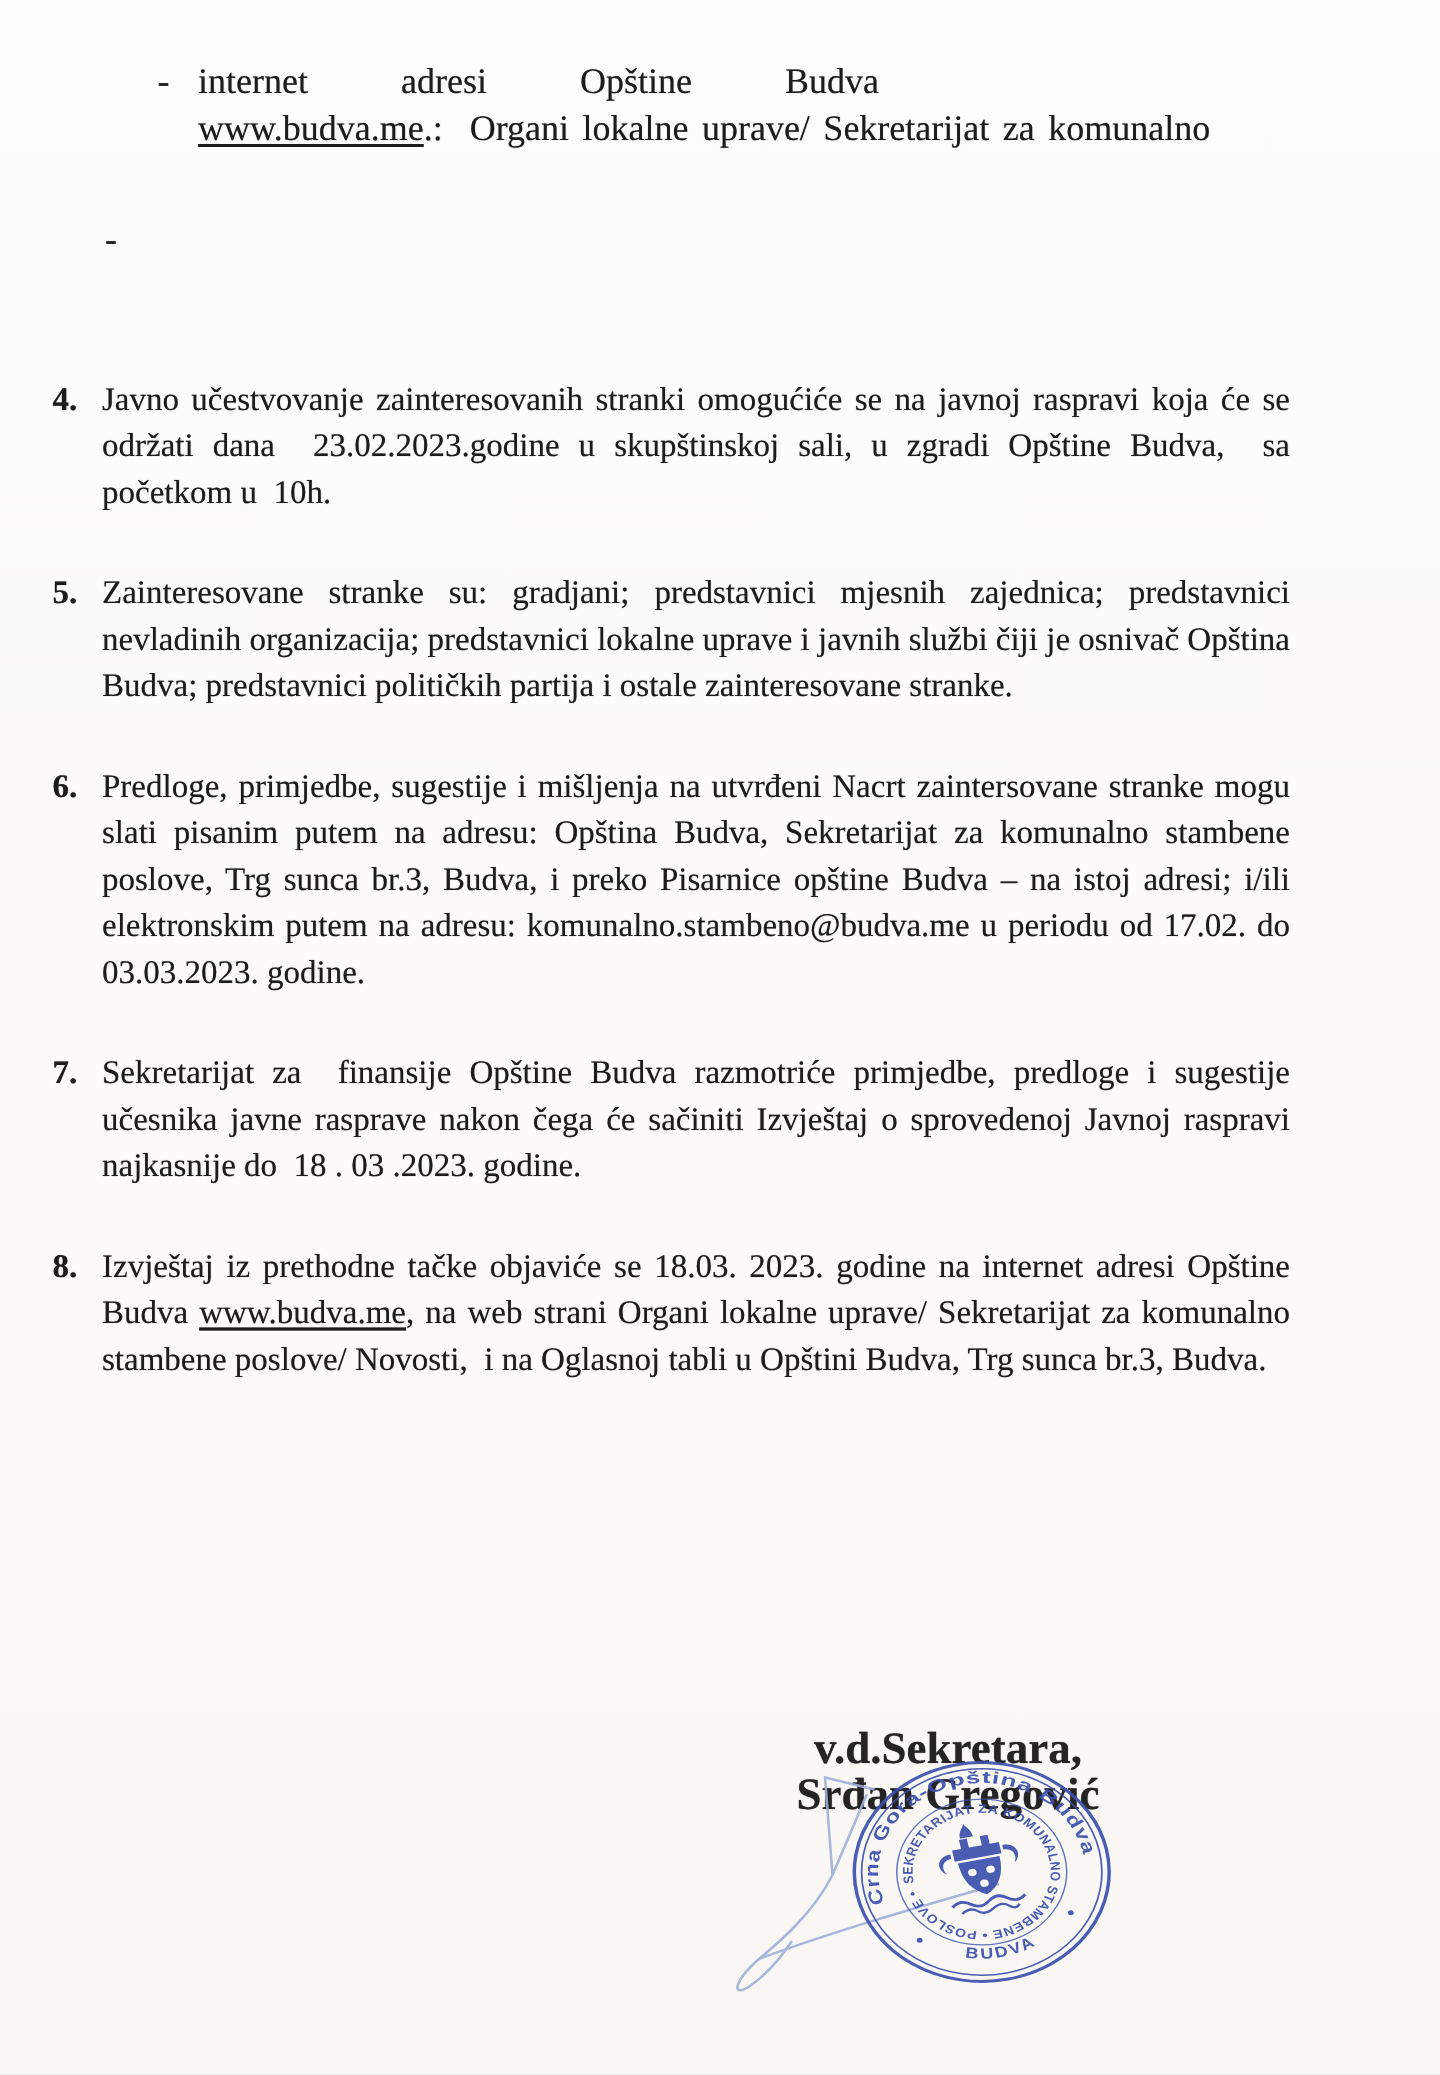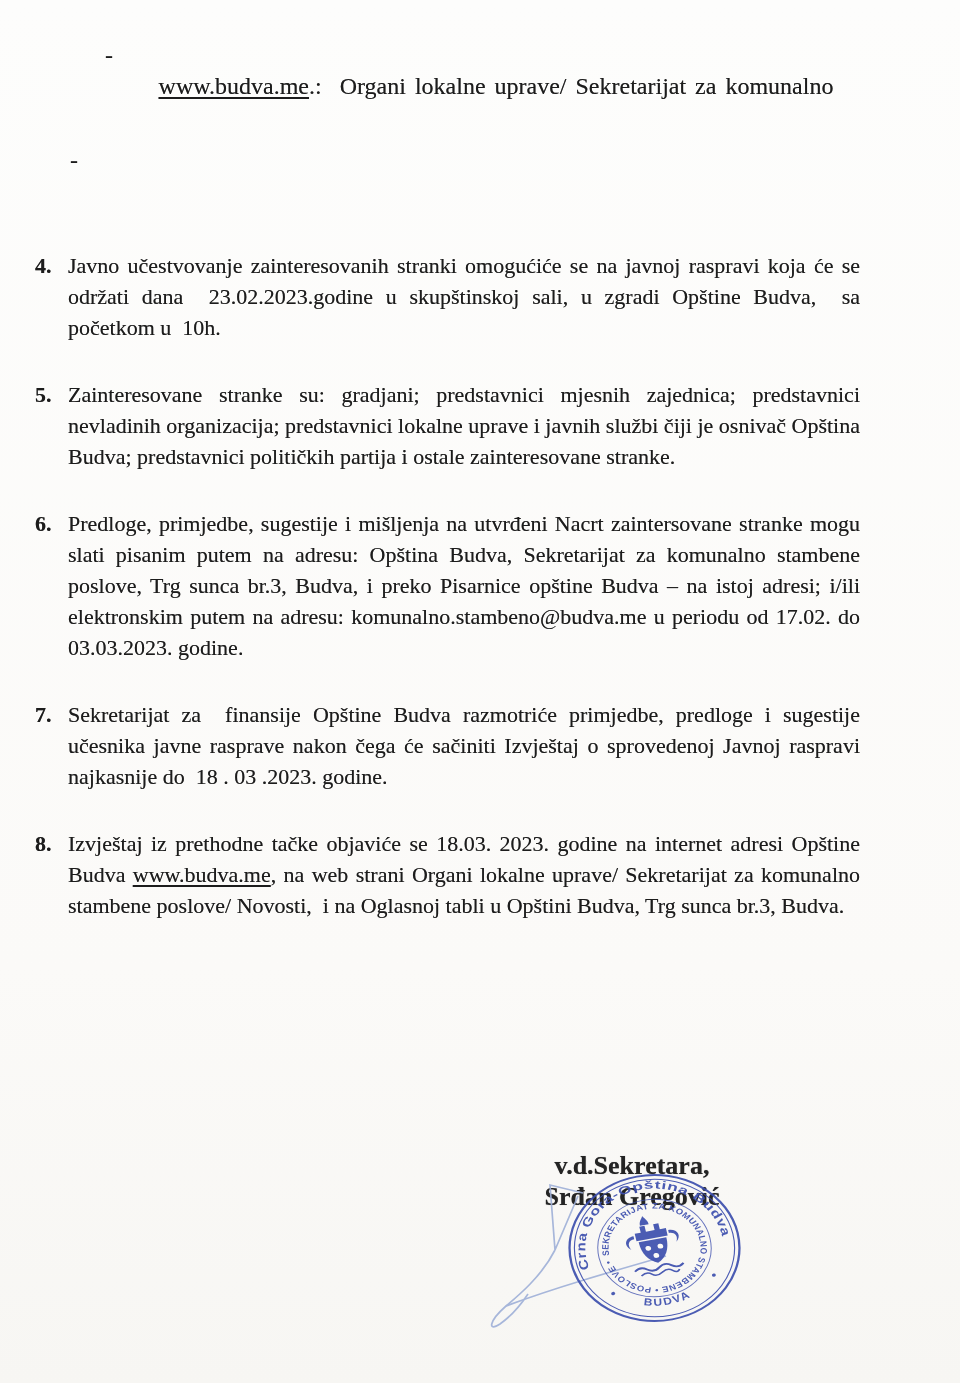--- a/index.html
+++ b/index.html
@@ -22,37 +22,37 @@
     padding: 40px 100px 0 35px;
     box-sizing: border-box;
     text-shadow: 0 0 0.6px rgba(20,20,20,0.55);
   }
   
   .bullet-group { font-size: 24px; line-height: 31px; word-spacing: 3px; }
   .b1 { margin-left: 70px; }
   .b1-line1 { display: flex; }
   .b1-marker { width: 27px; flex: 0 0 27px; }
   .b1-spread { word-spacing: 56px; }
-  .b1-line2 { margin-left: 27px; text-align: center; }
+  .b1-line2 { margin-left: 27px; }
   .b1-line3 { margin-left: 0; }
   .b2 { margin-left: 35px; margin-top: 43px; display: flex; }
   .b2-marker { width: 40px; flex: 0 0 40px; }
   .doc-link { text-decoration: underline; text-decoration-thickness: 1.5px; text-underline-offset: 3px; }
   
   .items { margin-top: 74px; font-size: 22px; line-height: 31px; }
   .item { display: flex; margin-top: 36px; }
   .item:first-child { margin-top: 0; }
   .item-number { width: 33px; flex: 0 0 33px; font-weight: bold; }
   .item-text { flex: 1; text-align: justify; font-family: Liberation Serif, serif; }
   
   .signature {
     position: absolute;
     left: 512px; top: 1150px; width: 240px;
     text-align: center;
-    font-size: 26px; line-height: 31px; font-weight: bold;
+    font-size: 30px; line-height: 31px; font-weight: bold;
     color: #242424;
     text-shadow: 0 0 0.7px rgba(30,30,30,0.6);
   }
   
   .pen-signature { position: absolute; left: 470px; top: 1180px; }
   .stamp { position: absolute; left: 566px; top: 1172px; opacity: 0.92; }
   .stamp text {
     font-family: "Liberation Sans", "DejaVu Sans", sans-serif;
     font-weight: bold;
     fill: #3d4fae;
@@ -62,20 +62,21 @@
 <body>
 
 <div class="page">
 
   <div class="content">
 
     <div class="bullet-group">
       <div class="b1">
         <div class="b1-line1">
           <span class="b1-marker">-</span>
+          <span class="b1-spread">internet adresi Opštine Budva</span>
         </div>
         <div class="b1-line2">
           <span class="doc-link">www.budva.me</span><span>.: &nbsp;Organi lokalne uprave/ Sekretarijat za komunalno</span>
         </div>
       </div>
 
       <div class="b2">
         <span class="b2-marker">-</span>
       </div>
     </div>

